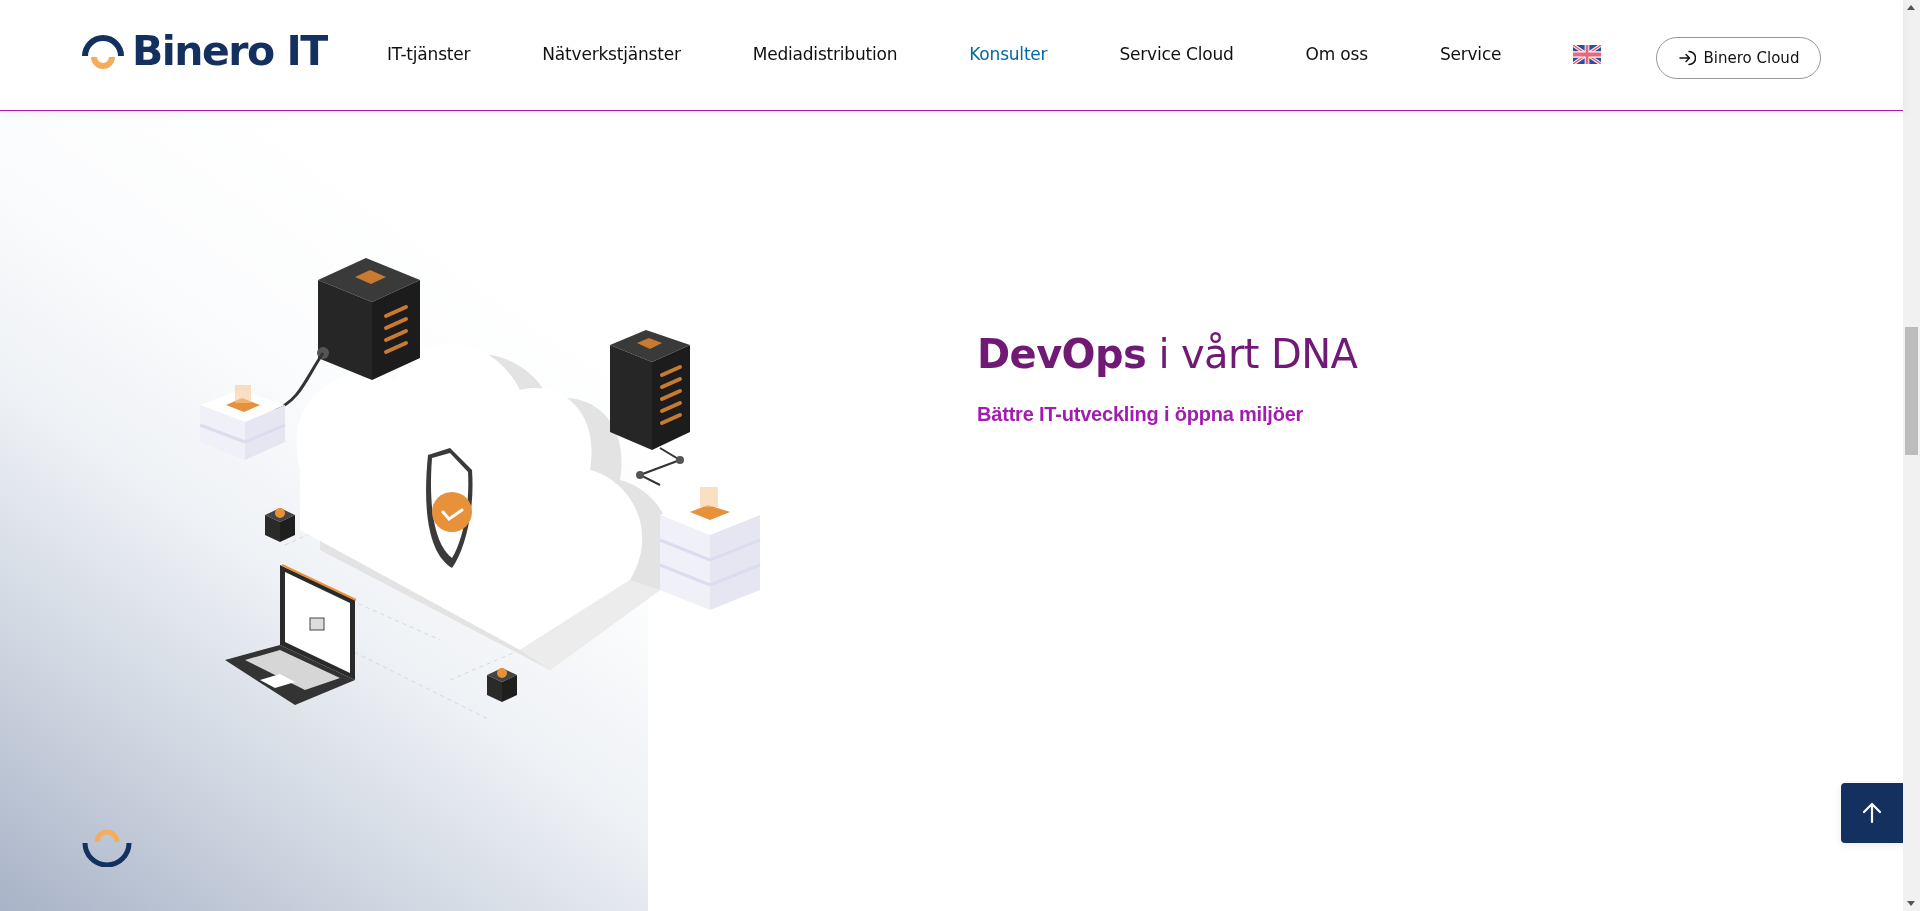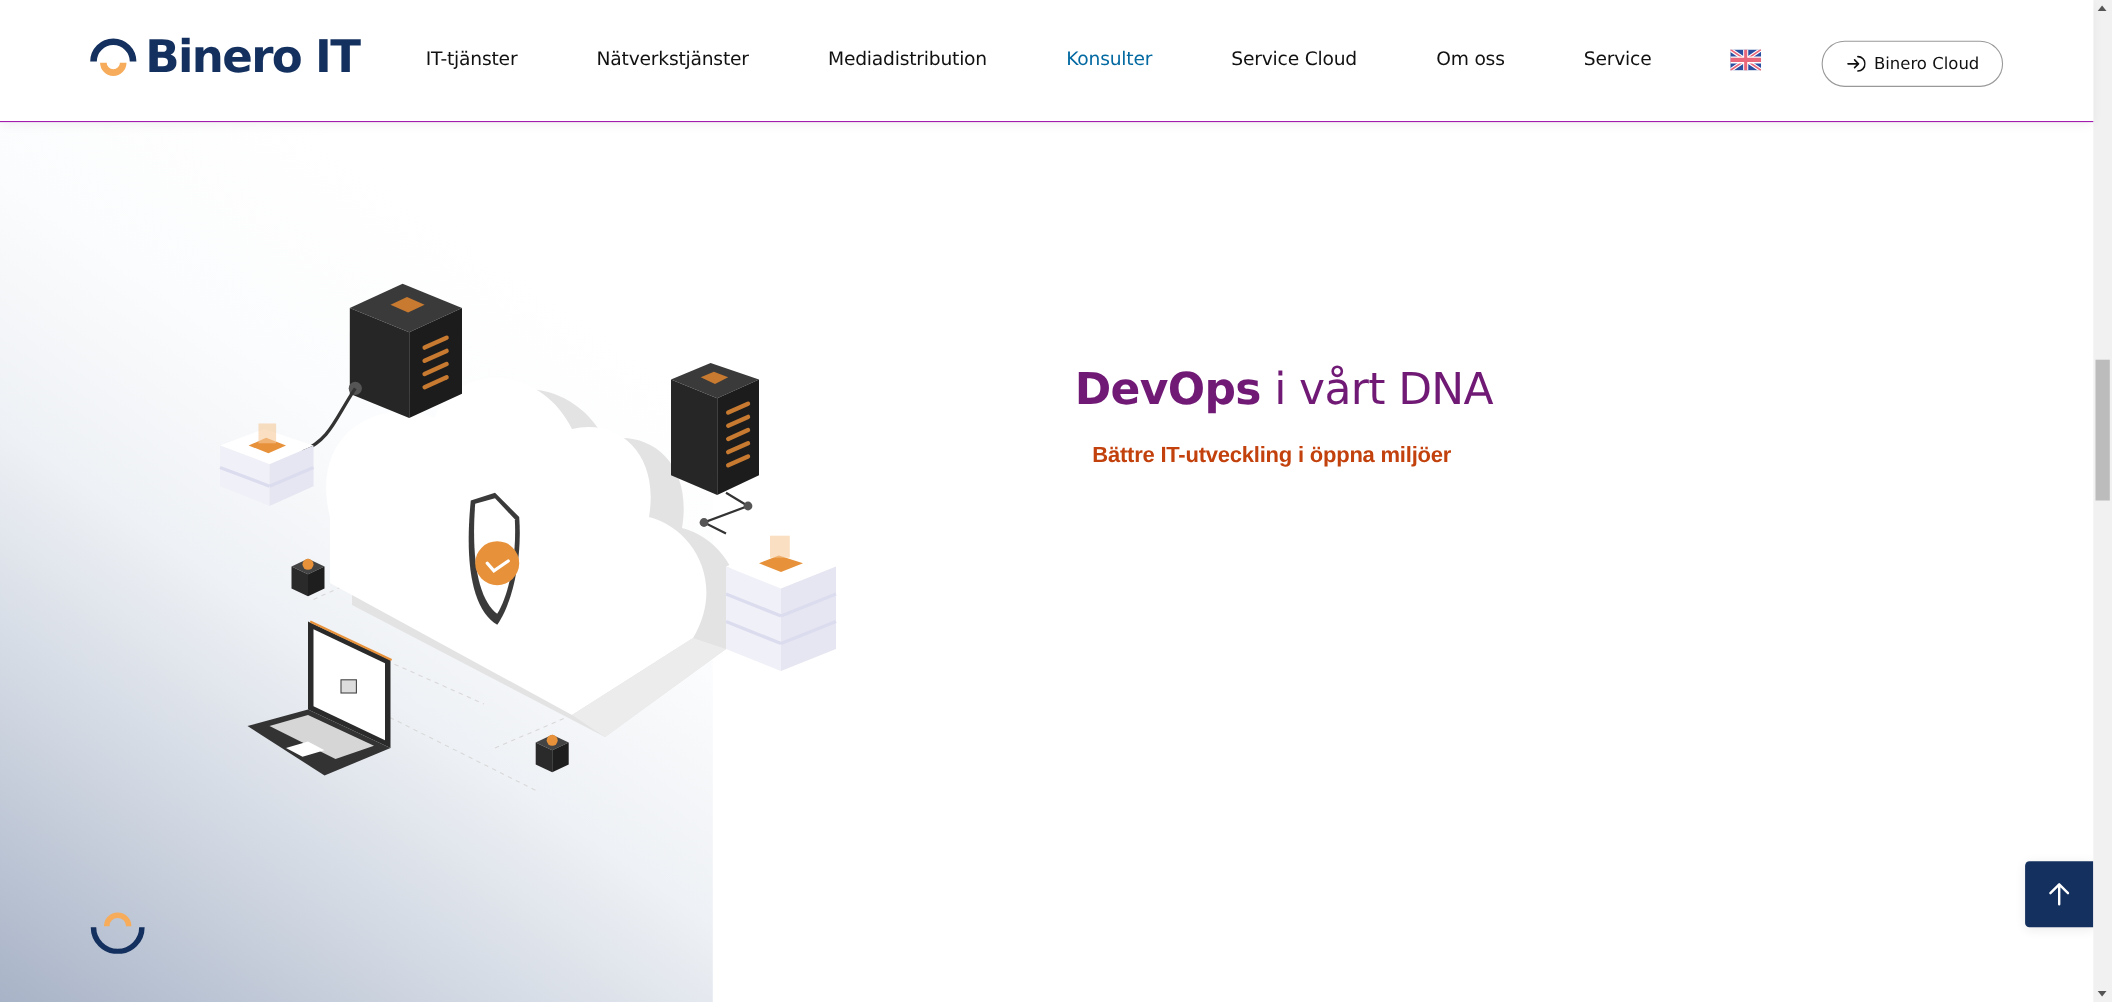--- a/index.html
+++ b/index.html
@@ -34,21 +34,21 @@
   }
   .illustration { position: absolute; left: 190px; top: 250px; width: 600px; height: 470px; }
   .bottom-mark { position: absolute; left: 80px; top: 827px; width: 54px; height: 40px; }
 
   
   .content { position: absolute; left: 977px; top: 330px; width: 725px; }
   .title { font-family: "DejaVu Sans", sans-serif; font-size: 40px; color: #701a75; letter-spacing: -0.6px; line-height: 1.2; margin-bottom: 25px; }
   .title b { font-weight: bold; }
   .title span.rest { font-weight: normal; }
   .para { font-family: "DejaVu Sans", sans-serif; font-size: 18.5px; line-height: 28.5px; color: #1a1a1a; letter-spacing: -0.3px; }
-  .subhead { font-family: "Liberation Sans", sans-serif; font-size: 20px; font-weight: bold; color: #c2410c; margin: 15px 0 17px 16px; letter-spacing: -0.2px; }
+  .subhead { font-family: "Liberation Sans", sans-serif; font-size: 20px; font-weight: bold; color: #a21caf; margin: 15px 0 17px 0; letter-spacing: -0.2px; }
 
   
   .to-top {
     position: absolute; left: 1841px; top: 783px; width: 62px; height: 60px;
     background: #14305e; border-radius: 4px 0 0 4px; display: flex; align-items: center; justify-content: center;
     cursor: pointer; box-shadow: 0 2px 10px rgba(0,0,0,0.08);
   }
 
   
   .scrollbar { position: absolute; left: 1903px; top: 0; width: 17px; height: 911px; background: #f1f1f1; }

